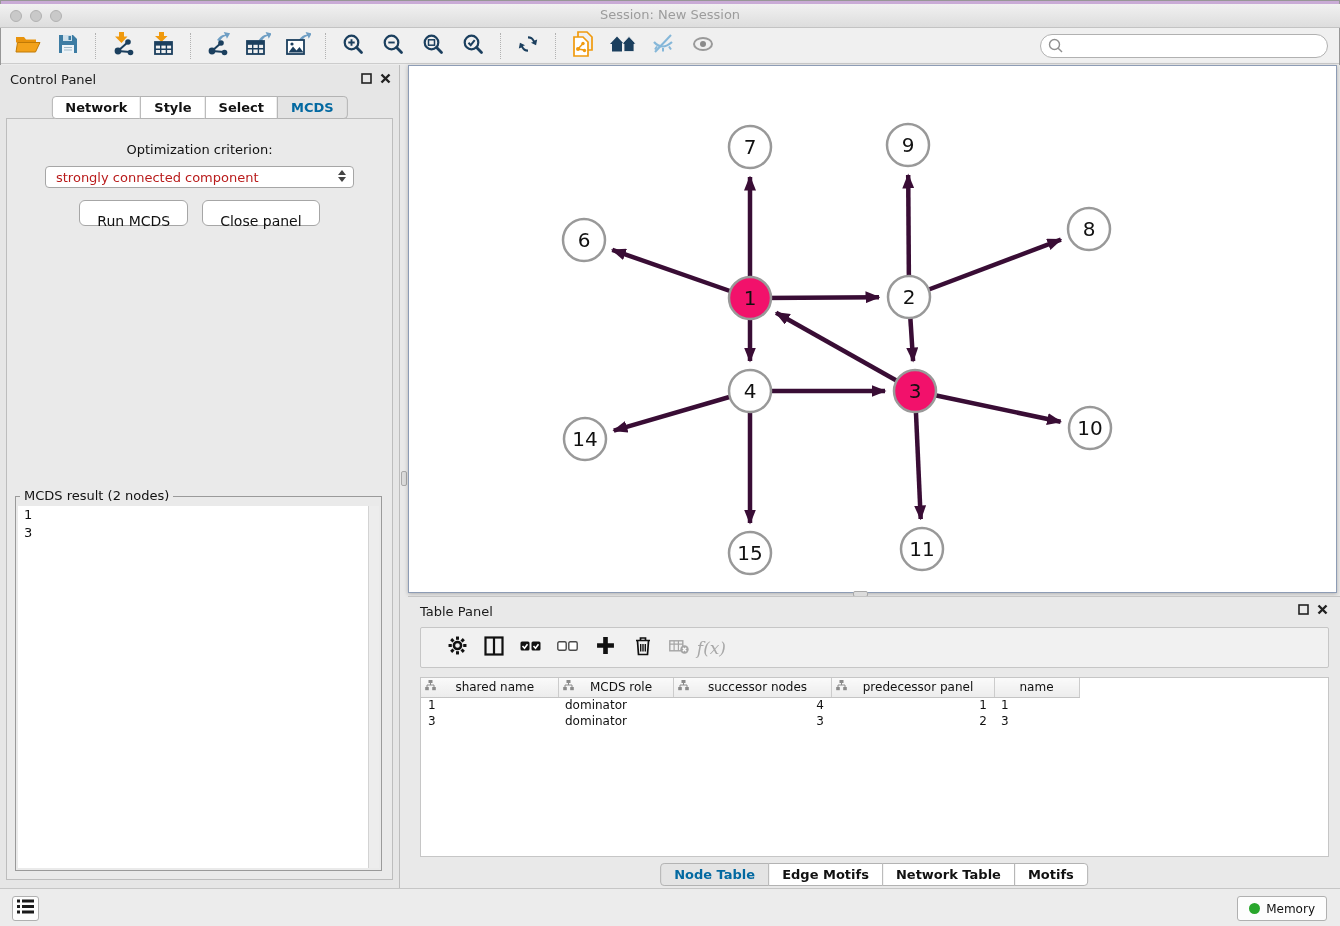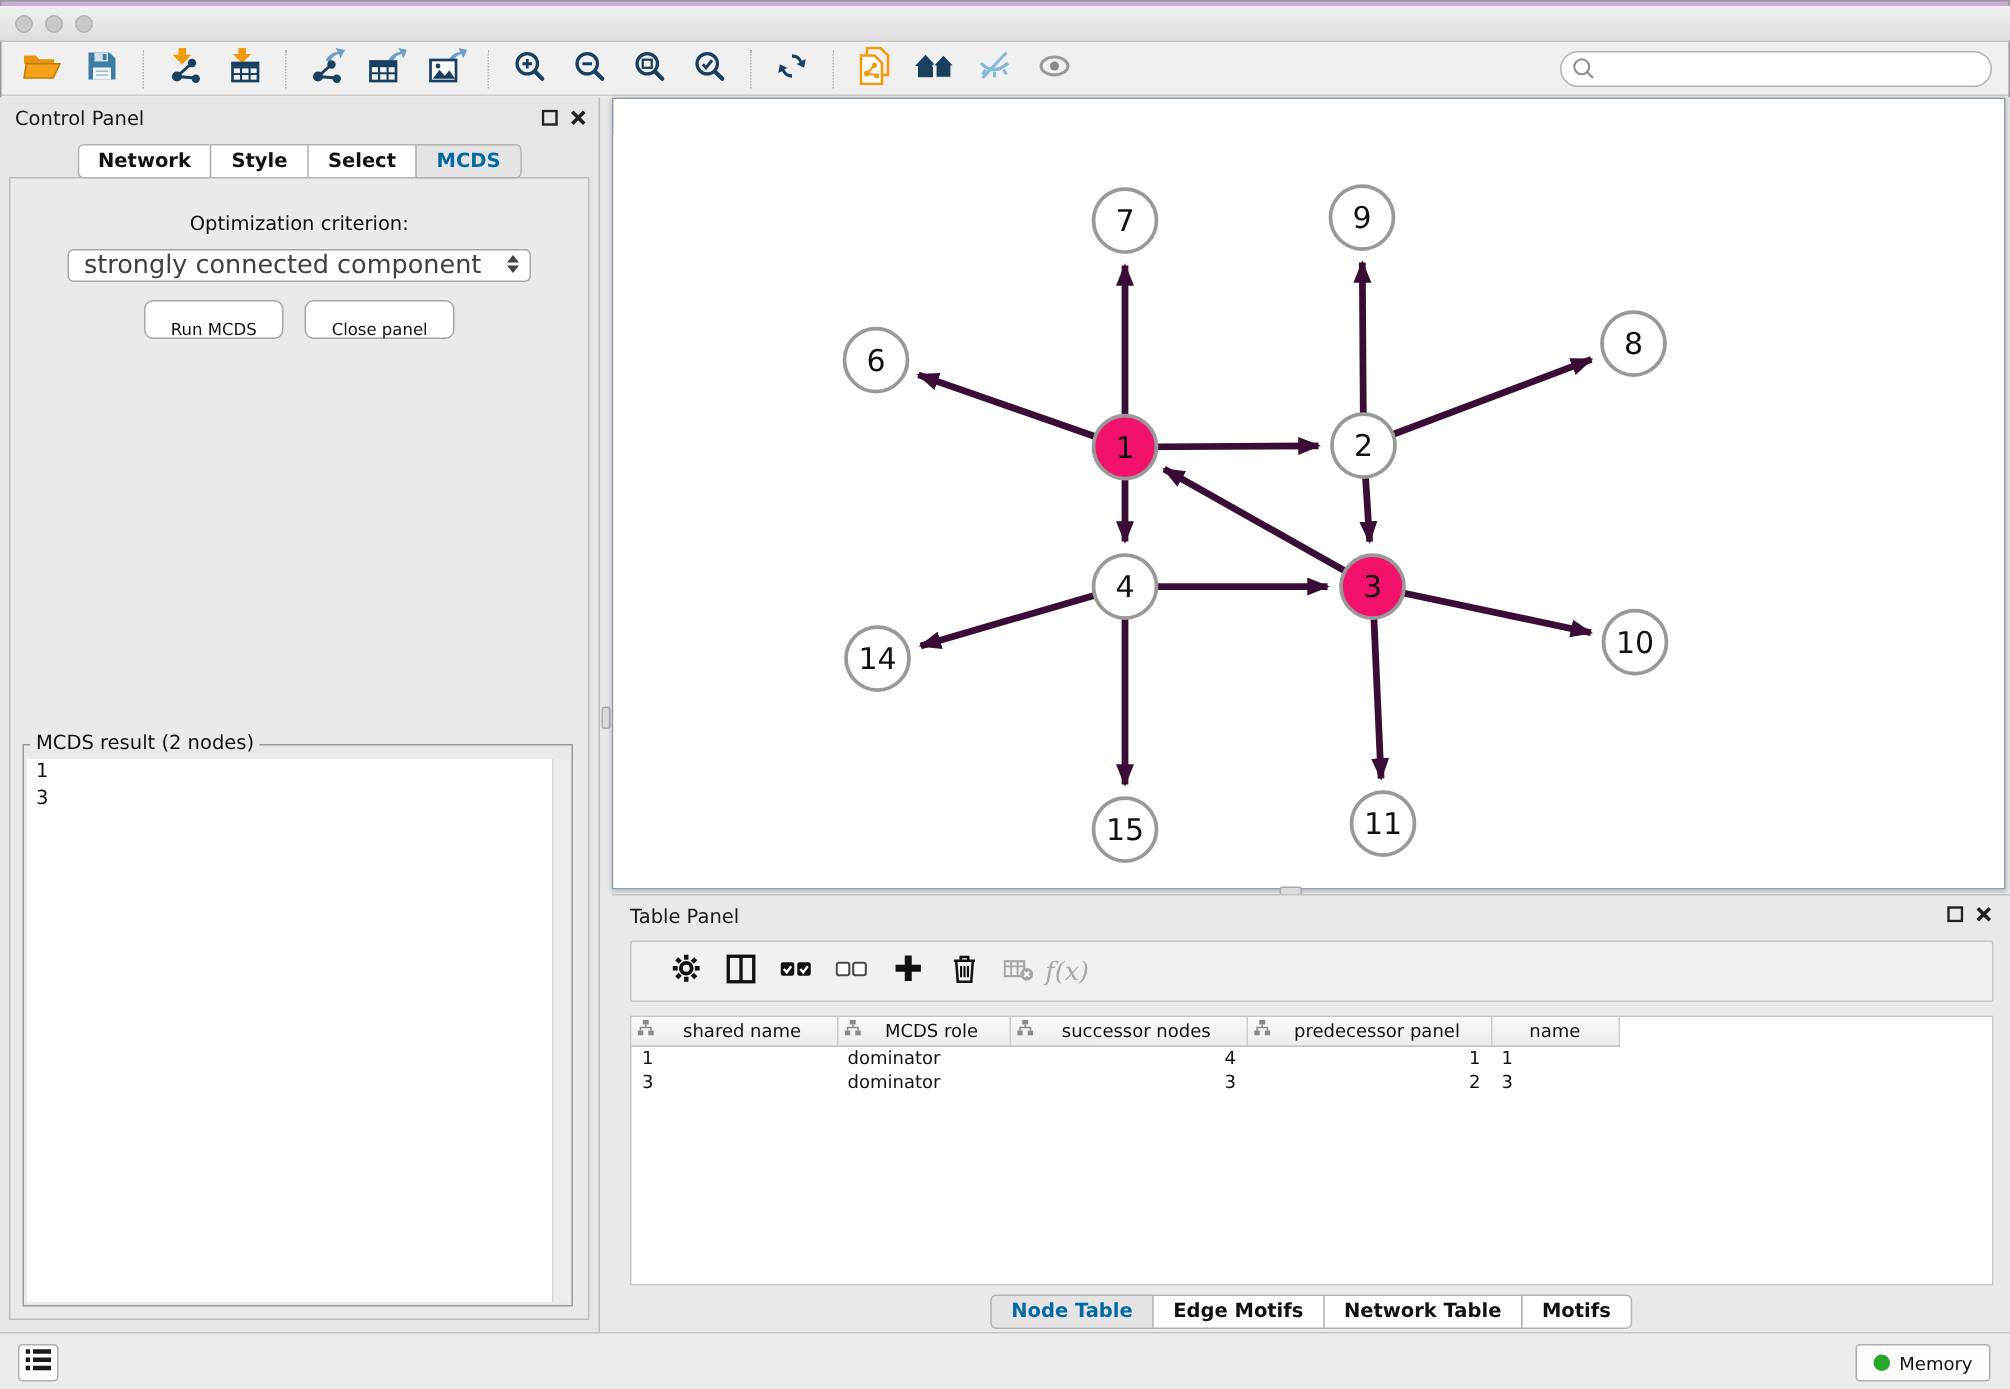--- a/index.html
+++ b/index.html
@@ -30,27 +30,27 @@
   .panel-title { position:absolute; left:10px; top:7px; font-size:13px; color:#1a1a1a; }
   .panel-icons { position:absolute; right:8px; top:8px; display:flex; gap:8px; }
   .panel-icons span { display:inline-flex; cursor:default; }
   .cp-tabs { position:absolute; top:31px; left:50%; transform:translateX(-50%); display:flex; z-index:3; }
   .tabstrip .tab { padding:3px 13px; font-size:13px; font-weight:bold; color:#111; background:#fff; border:1px solid #b3b3b3; margin-left:-1px; white-space:nowrap; }
   .tabstrip .tab:first-child { border-radius:4px 0 0 4px; margin-left:0; }
   .tabstrip .tab:last-child { border-radius:0 4px 4px 0; }
   .tabstrip .tab.active { background:#e4e4e4; color:#0369a1; }
   .cp-content { position:absolute; left:6px; right:6px; top:53px; bottom:8px; background:#eaeaea; border:1px solid #bdbdbd; }
   .opt-label { position:absolute; top:23px; left:0; right:0; text-align:center; font-size:13px; color:#111; }
-  .criterion-select { position:absolute; left:38px; right:38px; top:47px; height:22px; background:#fff; border:1px solid #a6a6a6; border-radius:4px; font-size:17px; color:#404040; display:flex; align-items:center; padding-left:10px; }
+  .criterion-select { position:absolute; left:38px; right:38px; top:47px; height:22px; background:#fff; border:1px solid #a6a6a6; border-radius:4px; font-size:13px; color:#b91c1c; display:flex; align-items:center; padding-left:10px; }
   .chevrons { position:absolute; right:7px; top:3px; display:flex; flex-direction:column; gap:2px; }
   .chevrons i { display:block; width:0; height:0; border-left:4px solid transparent; border-right:4px solid transparent; }
   .chevrons .up { border-bottom:5px solid #444; }
   .chevrons .dn { border-top:5px solid #444; }
   .btn-row { position:absolute; top:81px; left:0; right:0; display:flex; justify-content:center; gap:14px; }
-  .btn { height:23px; padding:12px 17px; background:#fff; border:1px solid #a6a6a6; border-radius:6px; font-size:11px; color:#111; font-family:"DejaVu Sans",sans-serif; }
+  .btn { height:23px; padding:12px 17px; background:#fff; border:1px solid #a6a6a6; border-radius:6px; font-size:14px; color:#111; font-family:"DejaVu Sans",sans-serif; }
   .result-group { position:absolute; left:8px; right:10px; top:377px; bottom:8px; border:1px solid #9a9a9a; }
   .result-legend { position:absolute; top:-9px; left:4px; background:#eaeaea; padding:0 4px; font-size:13px; color:#111; }
   .result-content { position:absolute; left:2px; right:2px; top:9px; bottom:2px; background:#fff; overflow:hidden; }
   .result-content .line { font-size:13px; color:#111; padding:1px 6px; line-height:16px; }
   .result-scroll { position:absolute; right:0; top:0; bottom:0; width:11px; background:#ededed; border-left:1px solid #d3d3d3; }
 
   
   .grip-v { position:absolute; left:401px; top:406px; width:6px; height:15px; background:#dcdcdc; border:1px solid #a9a9a9; border-radius:2px; }
   .grip-h { position:absolute; left:853px; top:526px; width:15px; height:6px; background:#dcdcdc; border:1px solid #a9a9a9; border-radius:2px; }
 
@@ -86,20 +86,21 @@
 <body>
 
 <div class="app">
 
   <div class="top-strip"></div>
 
   <div class="titlebar">
     <span class="tl t1"></span>
     <span class="tl t2"></span>
     <span class="tl t3"></span>
+    <div class="title-text">Session: New Session</div>
   </div>
 
   <div class="toolbar">
     <div class="tb-btn">
       <span><svg width="26" height="21" viewBox="0 0 26 21">
             <path d="M1,4 h8 l2,2.5 h10 v3 H1 z" fill="#e8930c"></path>
             <path d="M2.5,9.5 h22.5 l-4.5,9.5 H1 z" fill="#f3a21a" stroke="#c07a06" stroke-width="1"></path>
           </svg></span>
     </div>
     <div class="tb-btn">

